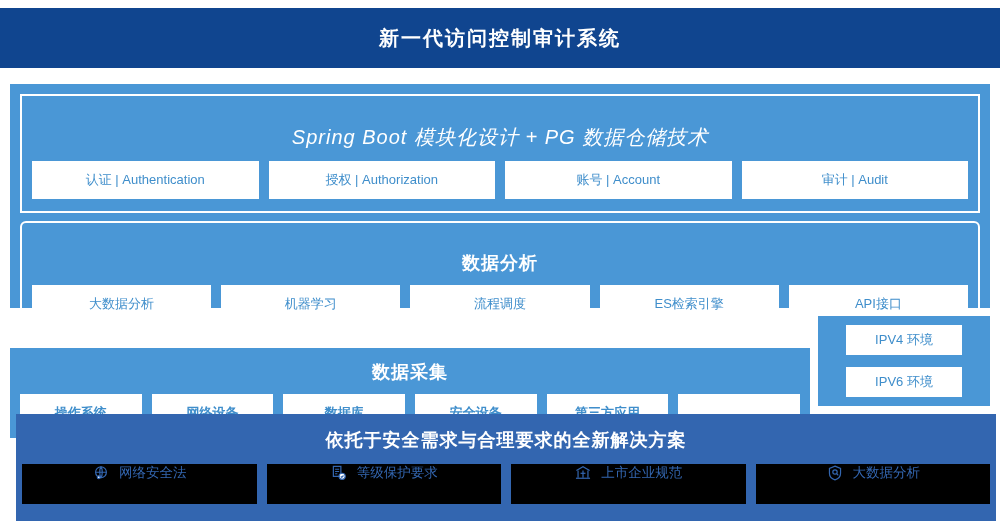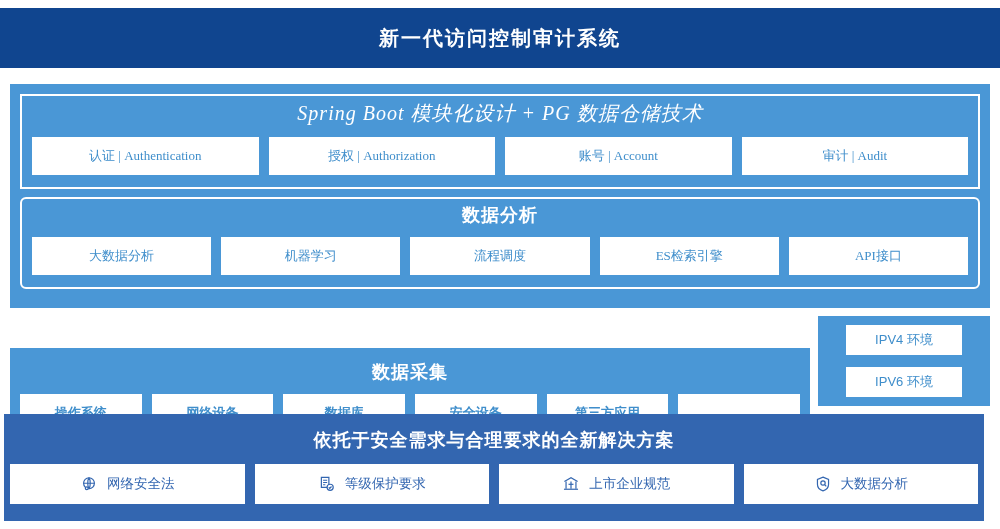--- a/index.html
+++ b/index.html
@@ -39,29 +39,28 @@
     position: absolute;
     background: #4a97d6;
   }
   .panel-upper { left: 10px; top: 84px; width: 980px; height: 224px; padding: 10px; }
   .panel-collect { left: 10px; top: 316px; width: 800px; height: 90px; padding: 8px 10px; margin-top: 32px; }
   .panel-ipv { left: 818px; top: 316px; width: 172px; height: 90px;
                padding: 9px 28px; display: flex; flex-direction: column;
                justify-content: space-between; }
   .panel-bottom {
     position: absolute;
-    left: 4px; top: 414px; width: 980px; height: 107px;
+    left: 16px; top: 414px; width: 980px; height: 107px;
     background: #3366b0; padding: 8px 6px;
   }
 
   
   .subpanel {
     border: 2px solid #ffffff;
-    padding: 0 10px 12px 10px;
-    font-family: Liberation Serif, serif;
+    padding: 24px 10px 12px 10px;
   }
   .subpanel + .subpanel { margin-top: 8px; border-radius: 6px; }
 
   .section-title {
     text-align: center;
     color: #ffffff;
     font-size: 19px;
     font-weight: bold;
     padding: 4px 0 10px 0;
     letter-spacing: 1px;
@@ -107,24 +106,24 @@
   .bottom-title {
     text-align: center;
     color: #ffffff;
     font-size: 18px;
     font-weight: bold;
     padding: 6px 0 12px 0;
     letter-spacing: 1px;
   }
   .cell-icon {
     flex: 1 1 0;
-    background: #ffffff;
+    background: #000000;
     height: 40px;
     display: flex;
-    align-items: center;
+    align-items: flex-start;
     justify-content: center;
     gap: 9px;
     color: #3366b0;
     font-size: 13.5px;
     white-space: nowrap;
   }
   .cell-icon svg { display: block; }
 </style>
 </head>
 <body>

